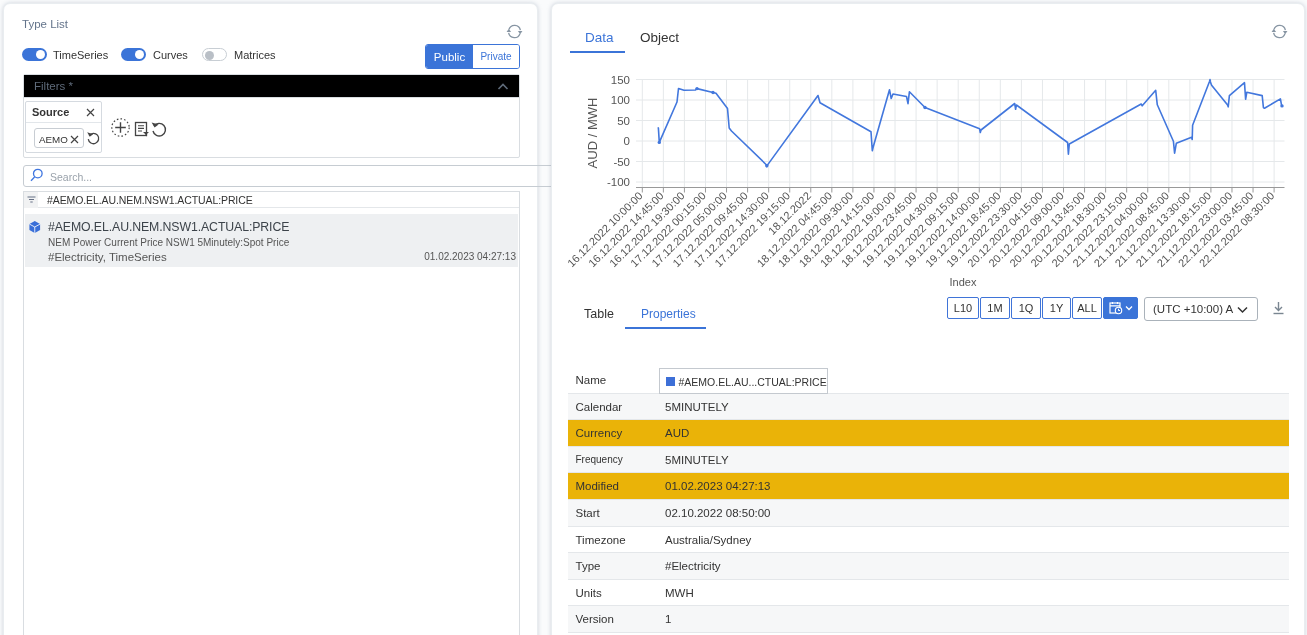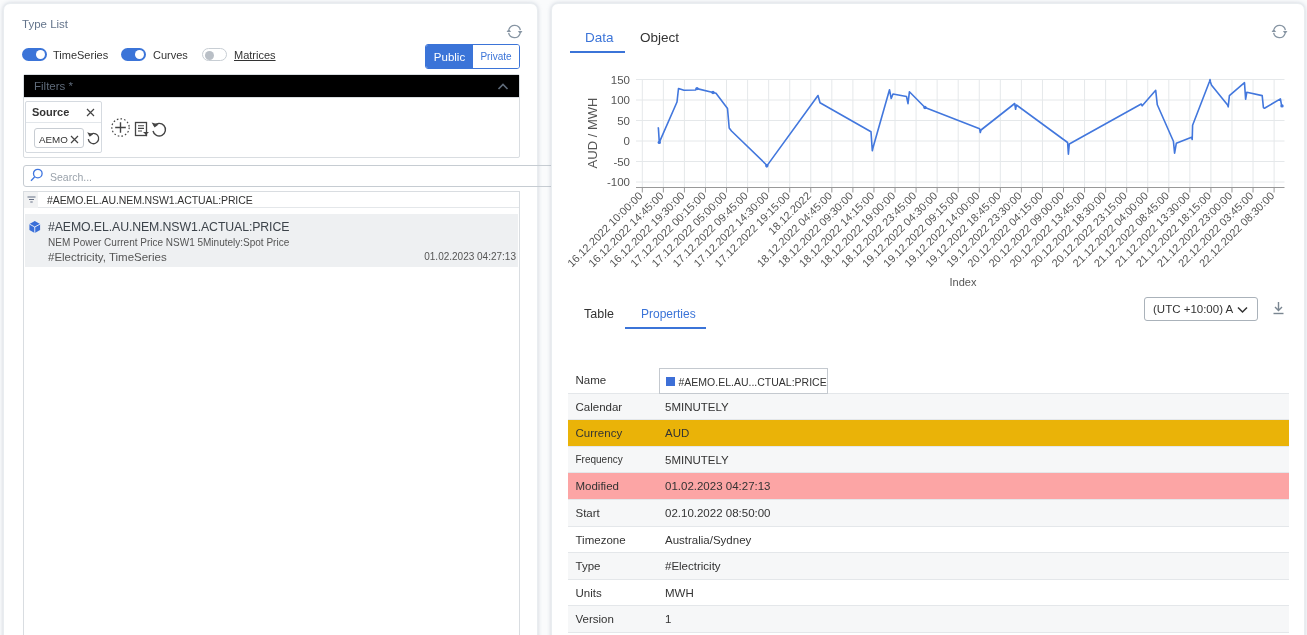--- a/index.html
+++ b/index.html
@@ -29,21 +29,21 @@
     <div class="abs" style="right:2px; top:2px; width:9px; height:9px; background:#fff; border-radius:50%;"></div>
   </div>
   <div class="abs" style="left:49px; top:44.5px; font-size:11px; color:#333;">TimeSeries</div>
   <div class="abs" style="left:117px; top:44px; width:25px; height:13px; background:#3b74d8; border-radius:7px;">
     <div class="abs" style="right:2px; top:2px; width:9px; height:9px; background:#fff; border-radius:50%;"></div>
   </div>
   <div class="abs" style="left:149px; top:44.5px; font-size:11px; color:#333;">Curves</div>
   <div class="abs" style="left:198px; top:44px; width:25px; height:13px; background:#fff; border:1px solid #c8ced4; border-radius:7px;">
     <div class="abs" style="left:2px; top:1.5px; width:9px; height:9px; background:#b9bfc6; border-radius:50%;"></div>
   </div>
-  <div class="abs" style="left:230px; top:44.5px; font-size:11px; color:#333;text-decoration:underline;">Matrices</div>
+  <div class="abs" style="left:230px; top:44.5px; font-size:11px; color:#333;">Matrices</div>
 
   <div class="abs" style="left:421px; top:40px; width:95px; height:25px; border:1px solid #3b74d8; border-radius:3px; overflow:hidden; display:flex;">
     <div style="width:47px; height:100%; background:#3b74d8; color:#fff; font-size:11.5px; display:flex; align-items:center; justify-content:center;">Public</div>
     <div style="flex:1; height:100%; background:#fff; color:#3b74d8; font-size:10px; display:flex; align-items:center; justify-content:center;">Private</div>
   </div>
 
   <div class="abs" style="left:19px; top:70px; width:497px; height:84px; border:1px solid #d9dde1; border-radius:2px;">
     <div style="height:23px; background:#000000; border-bottom:1px solid #d9dde1; position:relative;">
       <div class="abs" style="left:10px; top:5px; font-size:11.5px; color:#5f6b7a;">Filters *</div>
       <svg class="abs" style="right:10px; top:6px;" width="12" height="12" viewBox="0 0 12 12">
@@ -247,20 +247,38 @@
       <circle cx="161" cy="88.5" r="1.7" fill="#4277dd"></circle>
       <circle cx="214.79999999999995" cy="161.8" r="1.7" fill="#4277dd"></circle>
       <circle cx="373" cy="103.5" r="1.7" fill="#4277dd"></circle>
       <circle cx="730" cy="101.9" r="1.7" fill="#4277dd"></circle>
     </svg>
 
   <div class="abs" style="left:32px; top:303px; font-size:12.5px; color:#333;">Table</div>
   <div class="abs" style="left:89px; top:303px; font-size:12px; color:#3b74d8;">Properties</div>
   <div class="abs" style="left:73px; top:323px; width:81px; height:2px; background:#3b74d8;"></div>
 
+  <div class="abs" style="left:395px; top:293px; height:22px; display:flex; font-size:11px; color:#333;">
+    <div style="width:32px; border:1px solid #3f74d8; border-radius:2px; margin-right:1px; display:flex; align-items:center; justify-content:center;">L10</div>
+    <div style="width:30px; border:1px solid #3f74d8; border-radius:2px; margin-right:1px; display:flex; align-items:center; justify-content:center;">1M</div>
+    <div style="width:30px; border:1px solid #3f74d8; border-radius:2px; margin-right:1px; display:flex; align-items:center; justify-content:center;">1Q</div>
+    <div style="width:29px; border:1px solid #3f74d8; border-radius:2px; margin-right:1px; display:flex; align-items:center; justify-content:center;">1Y</div>
+    <div style="width:30px; border:1px solid #3f74d8; border-radius:2px; margin-right:1px; display:flex; align-items:center; justify-content:center;">ALL</div>
+    <div style="width:35px; background:#3b74d8; border:1px solid #3b74d8; border-radius:2px; display:flex; align-items:center; justify-content:center;">
+      <svg width="14" height="14" viewBox="0 0 14 14">
+        <rect x="1" y="2" width="10" height="10" fill="none" stroke="#fff" stroke-width="1.2"></rect>
+        <path d="M1 4.8 H11 M3.5 1 V3 M8.5 1 V3" stroke="#fff" stroke-width="1.2"></path>
+        <circle cx="9.5" cy="9.5" r="3.2" fill="#3b74d8" stroke="#fff" stroke-width="1.1"></circle>
+        <path d="M9.5 7.8 V9.5 H11" fill="none" stroke="#fff" stroke-width="1"></path>
+      </svg>
+      <svg width="8" height="8" viewBox="0 0 8 8" style="margin-left:2px;">
+          <path d="M1 2.5 4 5.5 7 2.5" fill="none" stroke="#fff" stroke-width="1.3"></path>
+        </svg>
+    </div>
+  </div>
   <div class="abs" style="left:592px; top:292.5px; width:114px; height:24px; border:1px solid #aab2ba; border-radius:3px;">
     <div class="abs" style="left:8px; top:5px; font-size:11.5px; color:#333; white-space:nowrap; width:84px; overflow:hidden;">(UTC +10:00) A</div>
     <svg class="abs" style="right:9px; top:8px;" width="11" height="8" viewBox="0 0 11 8">
         <path d="M1 1.5 5.5 6 10 1.5" fill="none" stroke="#333" stroke-width="1.5"></path>
       </svg>
   </div>
   <svg class="abs" style="left:719px; top:297px;" width="15" height="15" viewBox="0 0 15 15">
     <path d="M7.5 1 V9 M4 6 L7.5 9.5 L11 6" fill="none" stroke="#7a8691" stroke-width="1.4"></path>
     <path d="M2.5 12.5 H12.5" stroke="#7a8691" stroke-width="1.4"></path>
   </svg>
@@ -279,21 +297,21 @@
       <div class="abs" style="left:97.5px; top:7px; font-size:11.5px; color:#333;">5MINUTELY</div>
     </div>
     <div style="position:relative; height:26.6px; border-bottom:1px solid #e4e7ea; background:#eab308;">
       <div class="abs" style="left:8px; top:7px; font-size:11.5px; color:#333;">Currency</div>
       <div class="abs" style="left:97.5px; top:7px; font-size:11.5px; color:#333;">AUD</div>
     </div>
     <div style="position:relative; height:26.6px; border-bottom:1px solid #e4e7ea; background:#f6f7f8;">
       <div class="abs" style="left:8px; top:7px; font-size:10px; color:#333;">Frequency</div>
       <div class="abs" style="left:97.5px; top:7px; font-size:11.5px; color:#333;">5MINUTELY</div>
     </div>
-    <div style="position:relative; height:26.6px; border-bottom:1px solid #e4e7ea; background:#fca5a5;">
+    <div style="position:relative; height:26.6px; border-bottom:1px solid #e4e7ea; background:#eab308;">
       <div class="abs" style="left:8px; top:7px; font-size:11.5px; color:#333;">Modified</div>
       <div class="abs" style="left:97.5px; top:7px; font-size:11.5px; color:#333;">01.02.2023 04:27:13</div>
     </div>
     <div style="position:relative; height:26.6px; border-bottom:1px solid #e4e7ea; background:#f6f7f8;">
       <div class="abs" style="left:8px; top:7px; font-size:11.5px; color:#333;">Start</div>
       <div class="abs" style="left:97.5px; top:7px; font-size:11.5px; color:#333;">02.10.2022 08:50:00</div>
     </div>
     <div style="position:relative; height:26.6px; border-bottom:1px solid #e4e7ea; background:#fff;">
       <div class="abs" style="left:8px; top:7px; font-size:11.5px; color:#333;">Timezone</div>
       <div class="abs" style="left:97.5px; top:7px; font-size:11.5px; color:#333;">Australia/Sydney</div>

